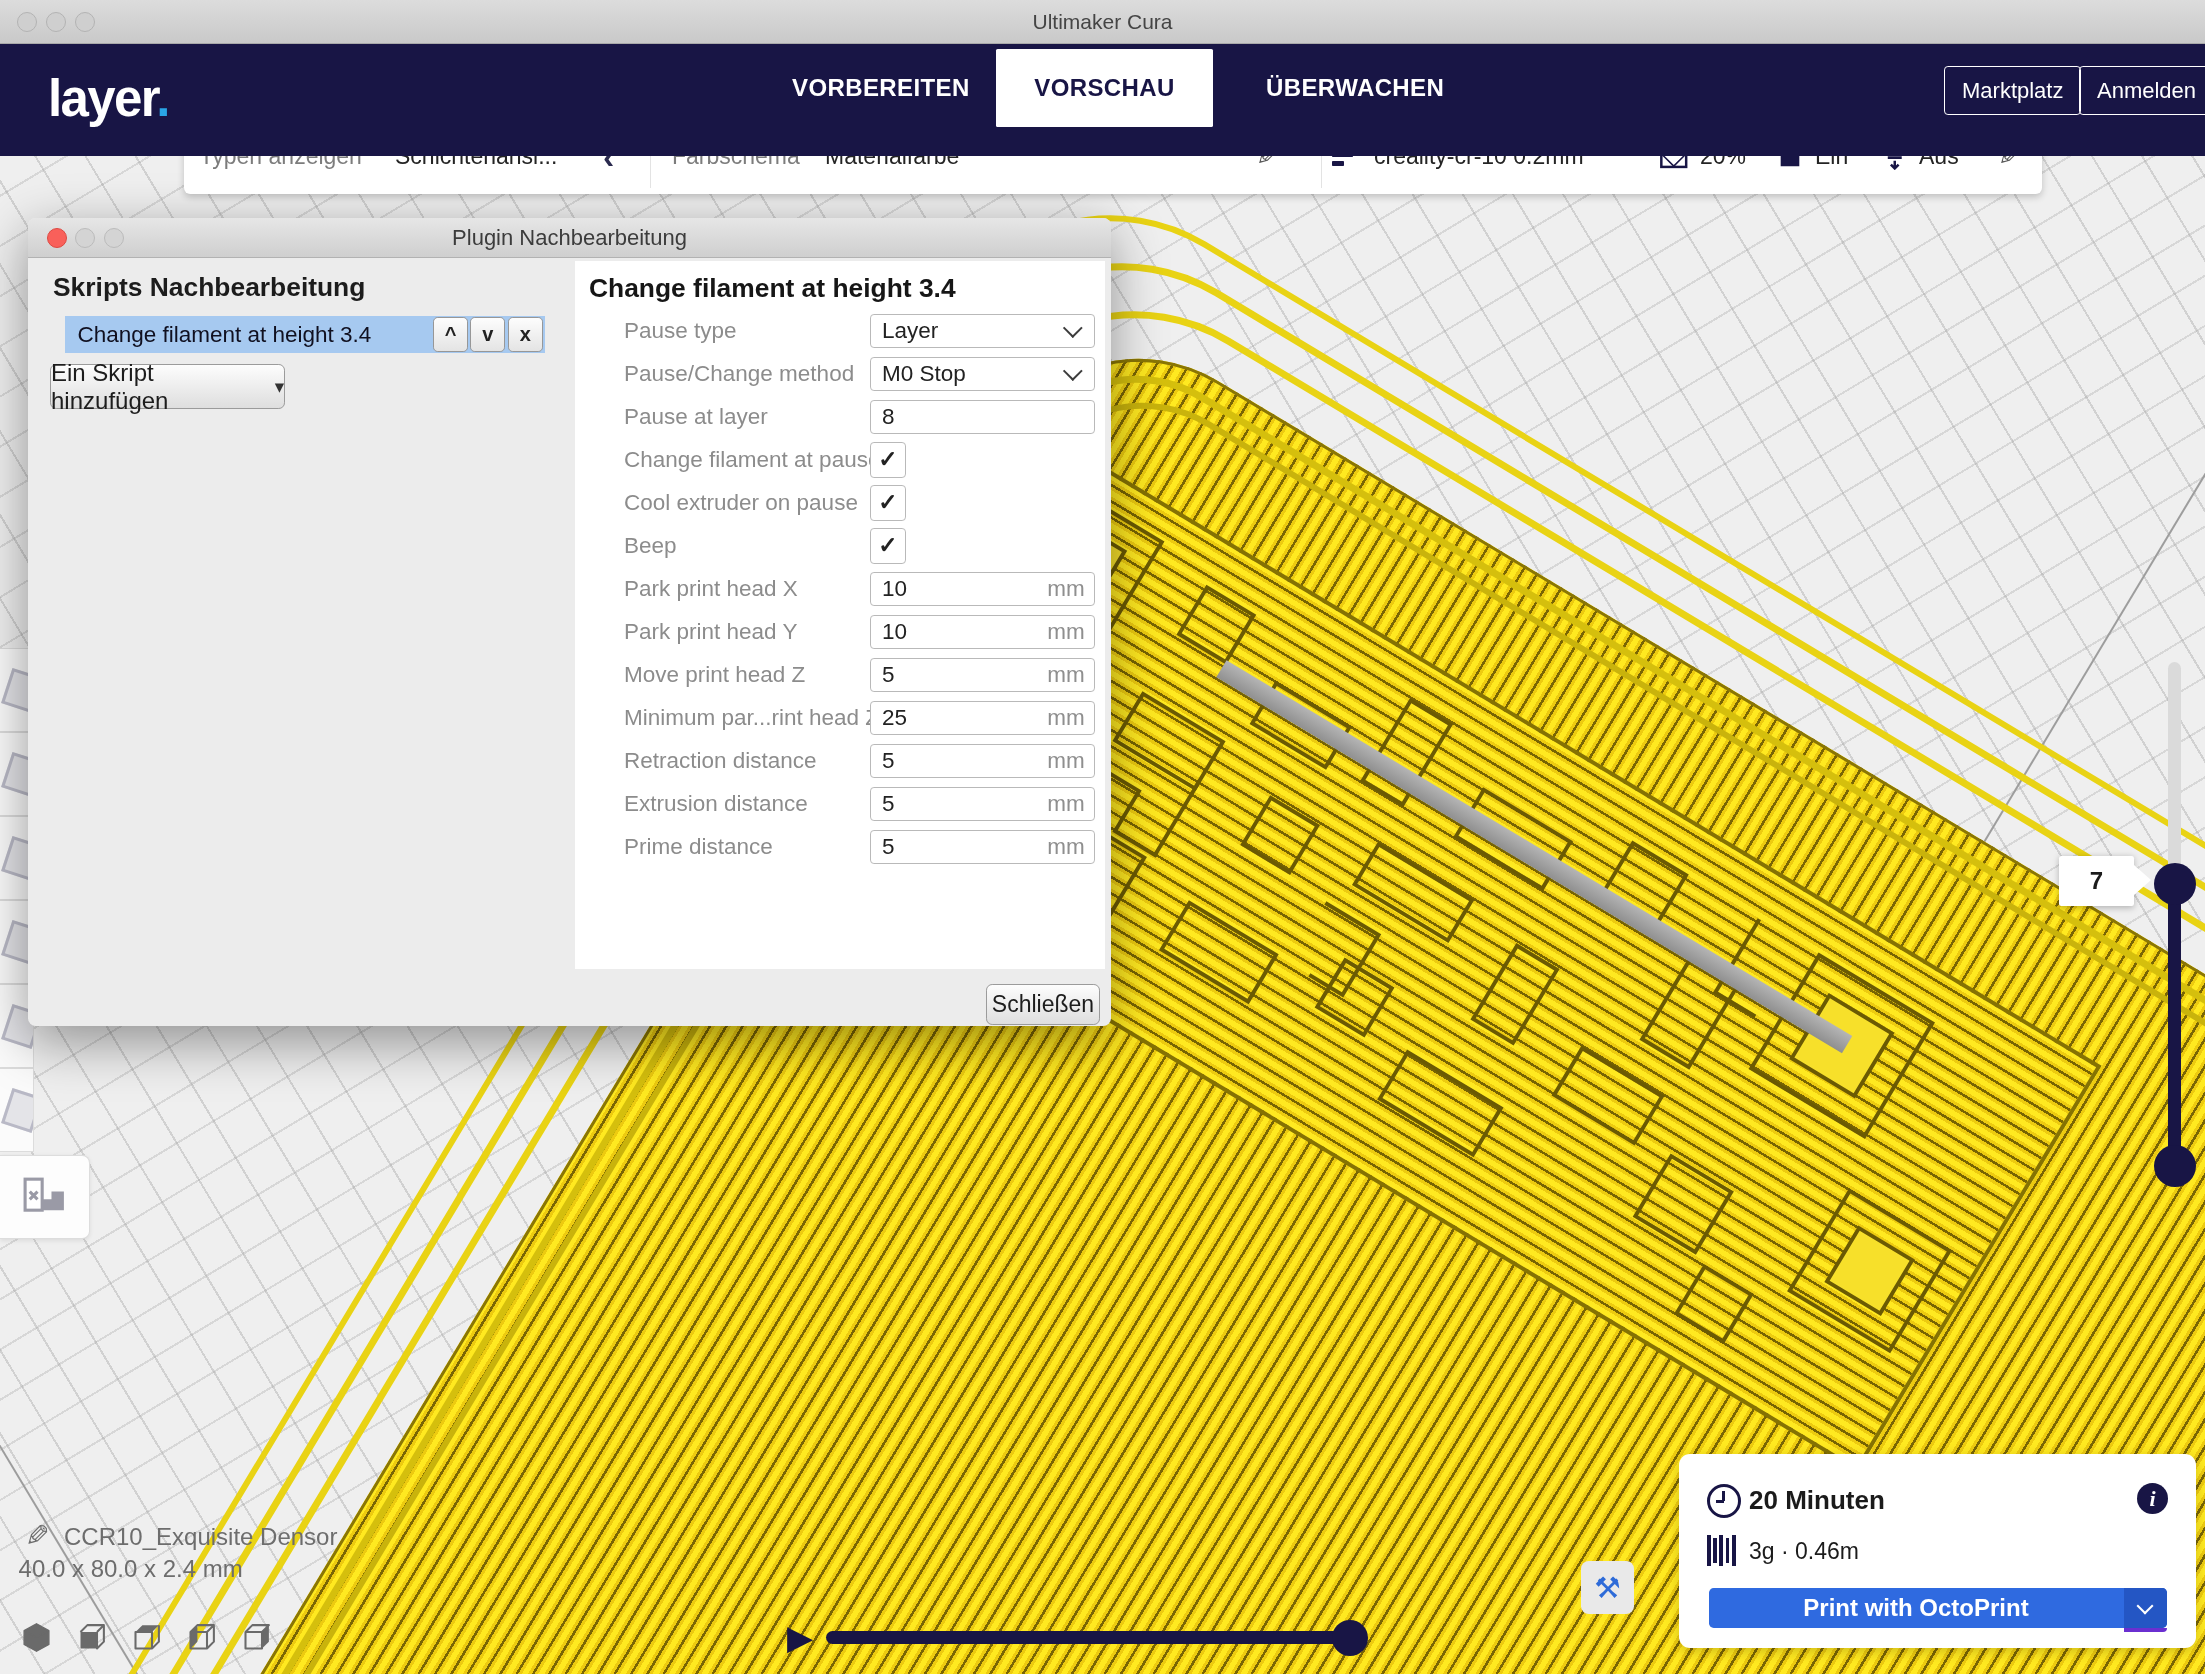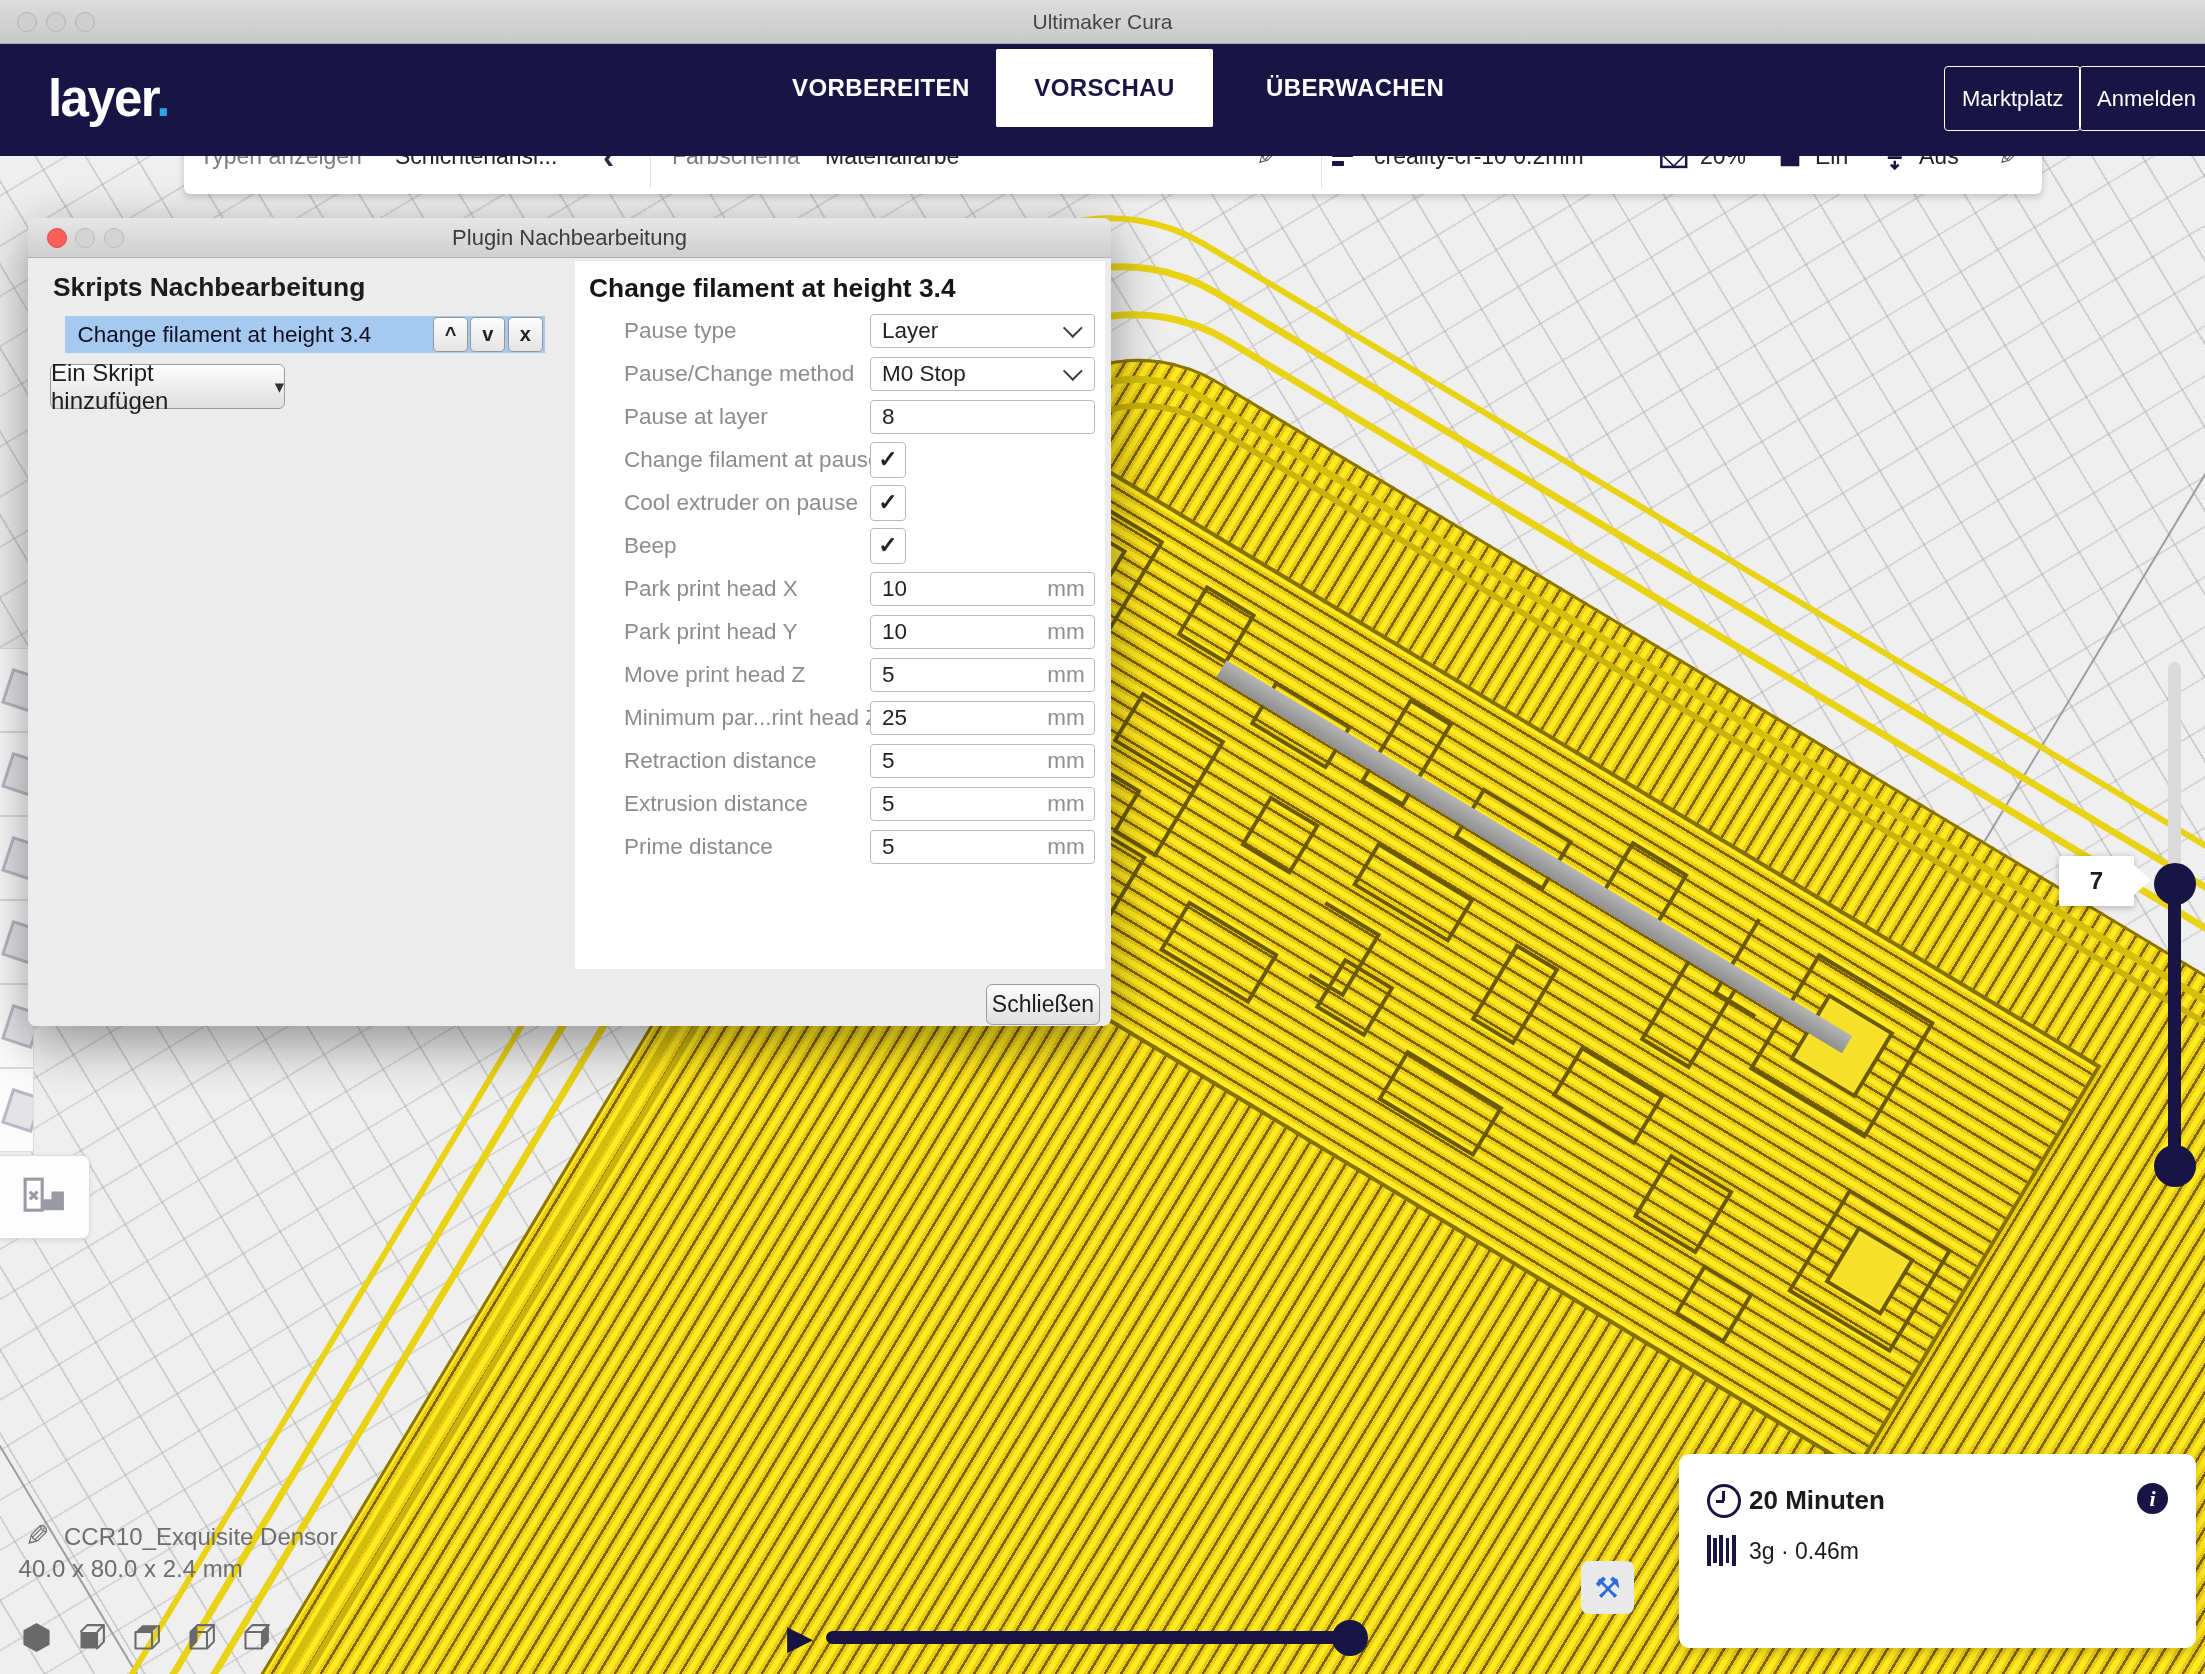--- a/index.html
+++ b/index.html
@@ -15,21 +15,21 @@
   .tl.t1{left:17px}.tl.t2{left:46px}.tl.t3{left:75px}
   
   .nav{position:absolute;left:0;top:43px;width:100%;height:113px;background:#181545;z-index:55;}
   .logo{position:absolute;left:48px;top:26.4px;font-size:51px;font-weight:bold;color:#fff;
     letter-spacing:-1.6px;}
   .logo .dot{color:#2aa5e6;}
   .tab{position:absolute;top:6.2px;height:78px;display:flex;align-items:center;justify-content:center;
     font-size:24px;font-weight:bold;color:#fff;letter-spacing:0.4px;padding:0 31px;border-radius:1.6px;}
   .tab.active{background:#fff;color:#181545;text-align:right;}
   .pillbtn{position:absolute;top:23px;height:39px;border:1.6px solid #fff;border-radius:3.9px;
-    color:#fff;font-size:22px;display:flex;align-items:center;justify-content:center;padding:12px 17px;}
+    color:#fff;font-size:22px;display:flex;align-items:center;justify-content:center;padding:4px 17px;}
   
   .toolcard{position:absolute;left:184px;top:118px;width:1858px;height:76px;background:#fff;
     border-radius:6.2px;box-shadow:0 2.3px 7.8px rgba(0,0,0,.2);z-index:50;}
   .tc{position:absolute;top:50%;transform:translateY(-50%);white-space:nowrap;}
   .tc.gray{color:#7c7c7c;font-size:23px;}
   .tc.dark{color:#242424;font-size:23px;}
   .tcdiv{position:absolute;top:6.2px;bottom:6.2px;width:0.8px;background:#e3e3e3;}
   .lchev{color:#2b2b4f;font-size:34px;font-weight:bold;line-height:0;}
   .pencil{color:#5a5a5a;font-size:26.4px;transform:translateY(-50%) scaleX(-1);}
   .layersicon span{display:block;background:#181545;height:5.4px;margin-bottom:3.9px;border-radius:0.8px;}
@@ -440,14 +440,20 @@
   <span class="clockicon"></span>
   <span class="pc-time">20 Minuten</span>
   <span class="filicon">
     <i style="left:0;height:31px;"></i>
       <i style="left:6.2px;height:25px;top:3.1px;"></i>
       <i style="left:12.4px;height:31px;"></i>
       <i style="left:18.6px;height:25px;top:3.1px;"></i>
       <i style="left:25px;height:31px;"></i>
   </span>
   <span class="pc-mat">3g · 0.46m</span>
+  <div class="bluebtn">
+    <span class="lbl">Print with OctoPrint</span>
+    <span class="dd">
+        <span class="wchev"></span>
+      </span>
+  </div>
 </div>
 
 
 </body></html>

